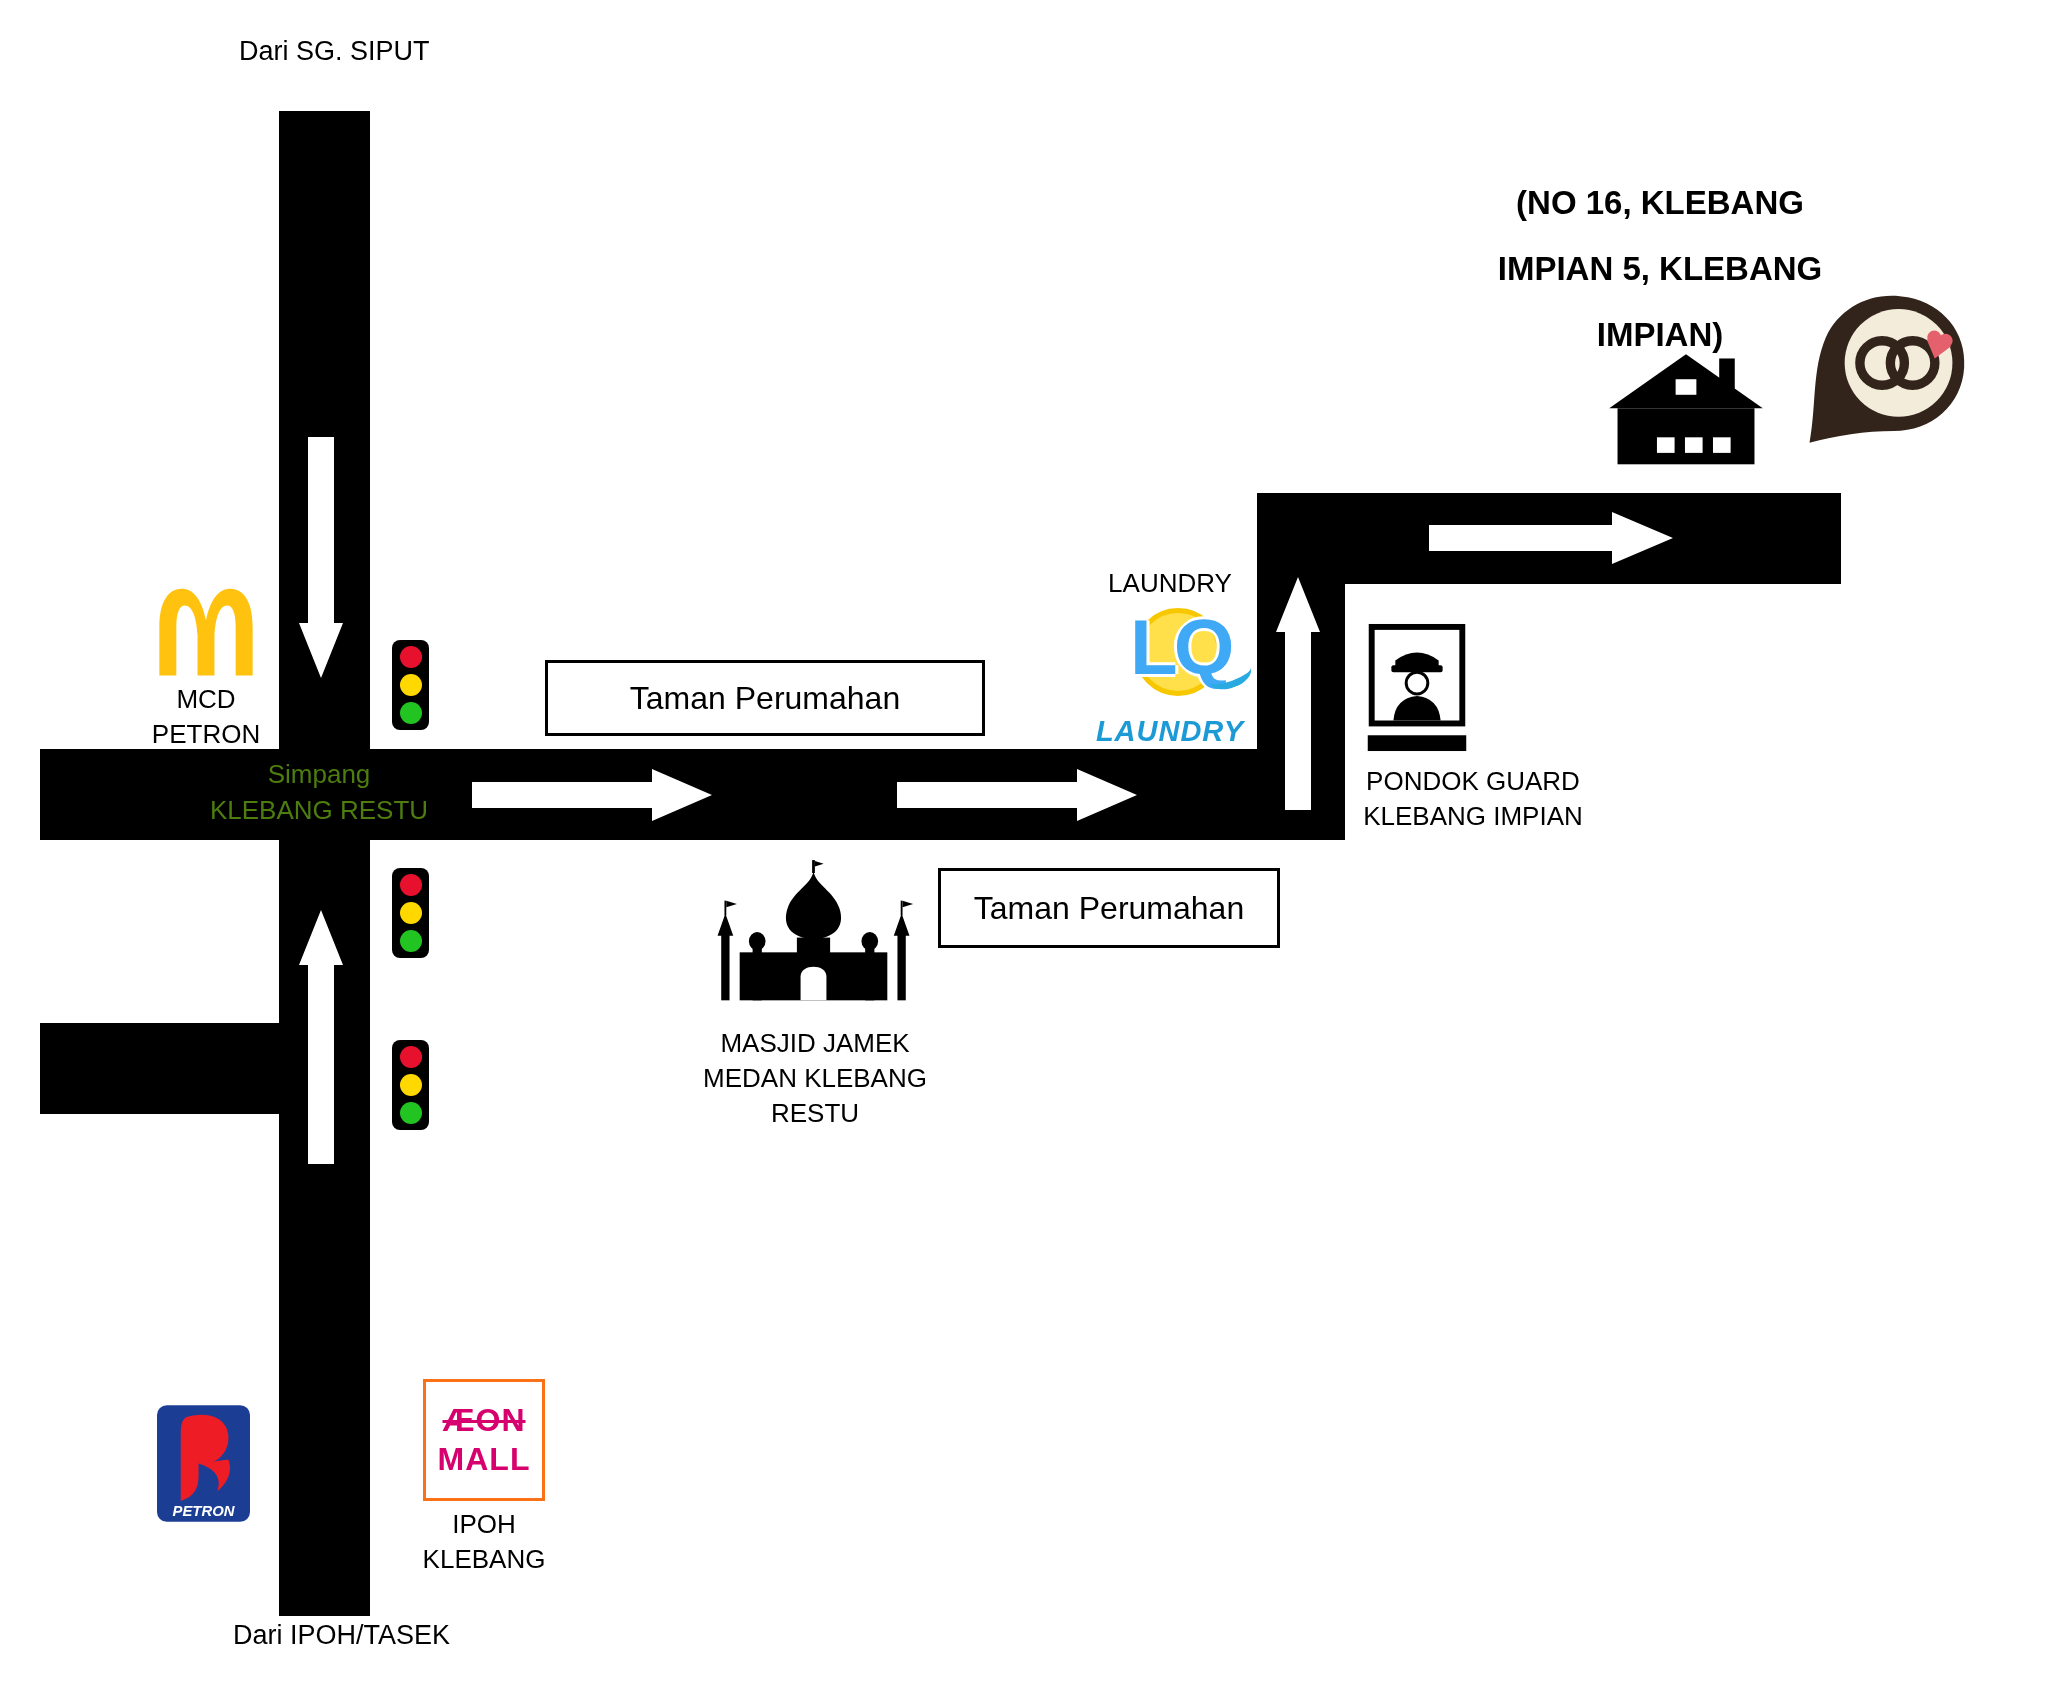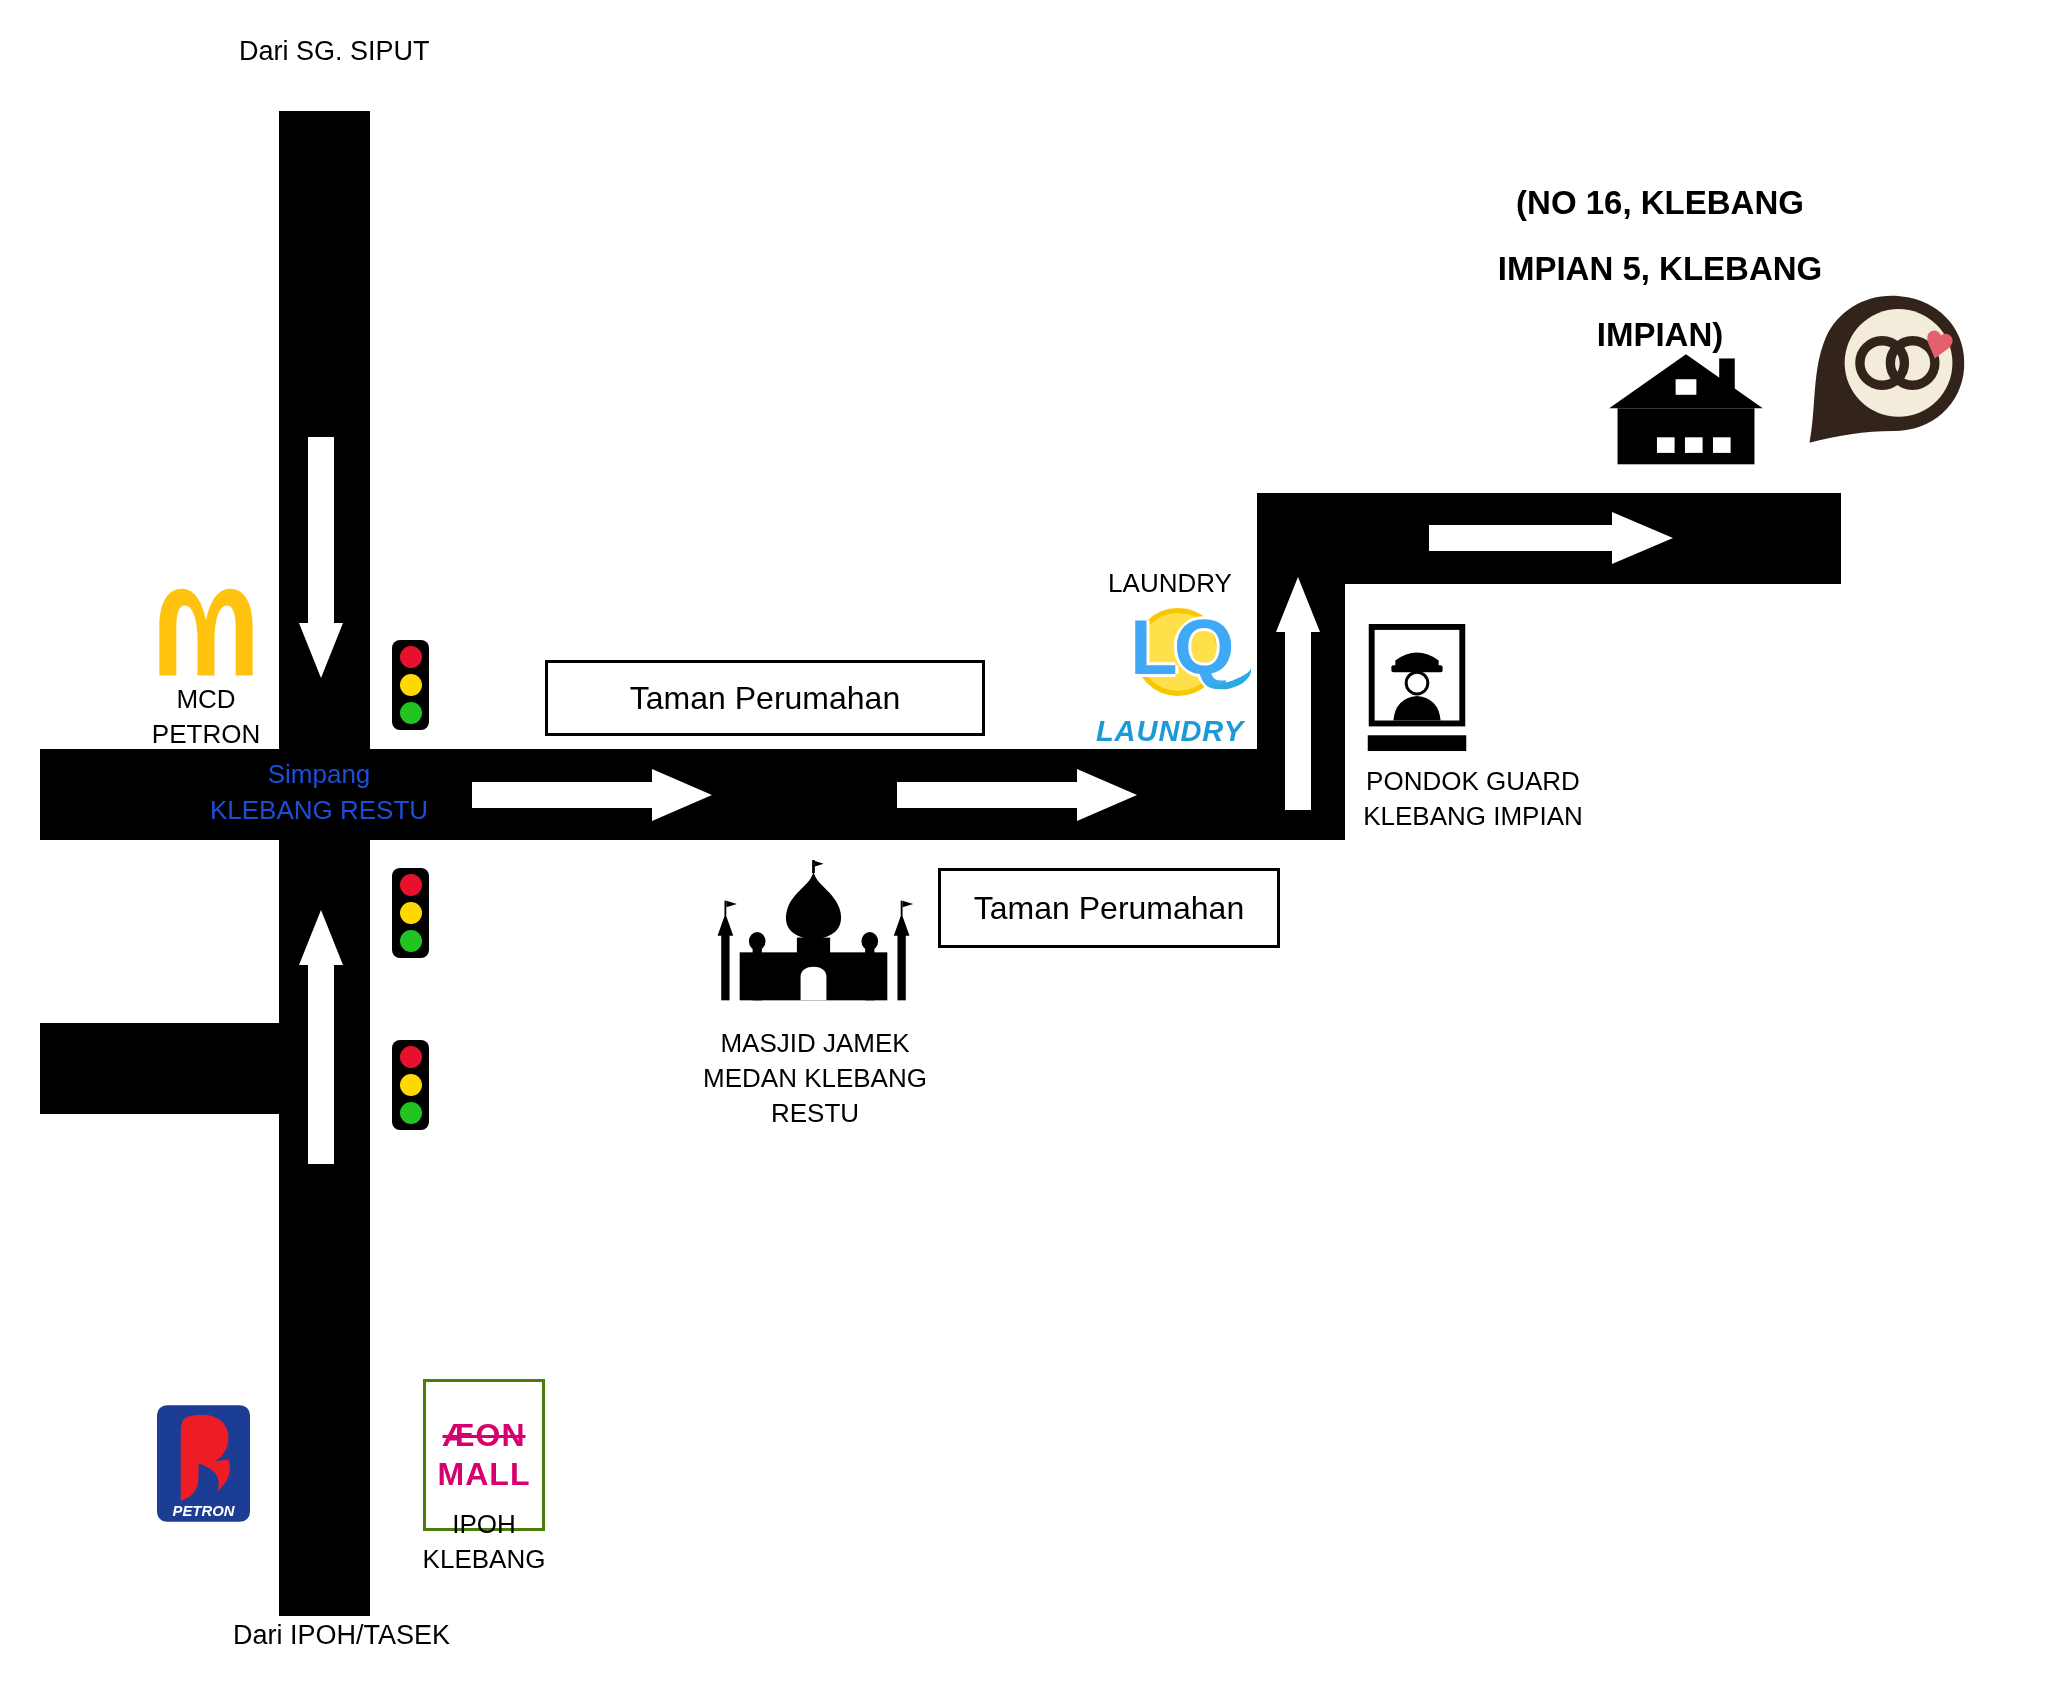--- a/index.html
+++ b/index.html
@@ -8,21 +8,21 @@
 
   .road { position:absolute; background:#000; }
   .arrow { position:absolute; }
 
   .lbl { position:absolute; color:#000; font-size:27px; white-space:nowrap; }
   .caption { position:absolute; text-align:center; font-size:26px; line-height:1.35; color:#000; }
 
   .box-label { position:absolute; background:#fff; border:3px solid #000; display:flex;
                align-items:center; justify-content:center; font-size:32px; color:#000; }
 
-  .onroad { position:absolute; color:#1d4ed8; text-align:center; font-size:26px; line-height:1.4; }
+  .onroad { position:absolute; color:#4d7c0f; text-align:center; font-size:26px; line-height:1.4; }
 
   .tl { position:absolute; width:37px; height:90px; background:#000; border-radius:8px;
         display:flex; flex-direction:column; align-items:center; justify-content:space-evenly; }
   .tl i { width:22px; height:22px; border-radius:50%; display:block; }
   .tl .r { background:#E8112D; } .tl .y { background:#FFD800; } .tl .g { background:#21C421; }
 
   .dest { position:absolute; left:1440px; top:160px; width:440px; text-align:center; color:#000; }
   .dest-title { font-size:41px; font-weight:bold; margin-bottom:10px; }
   .dest-line  { font-size:33px; font-weight:bold; line-height:1.4;margin-top:20px; }
 
@@ -31,22 +31,22 @@
                  background:#FFE04A; border:5px solid #F7C700; }
   .laundry-lq { position:absolute; left:2px; top:-6px; font-size:78px; font-weight:bold;
                 color:#3FA9F5; letter-spacing:-4px;
                 text-shadow:3px 0 0 #fff,-3px 0 0 #fff,0 3px 0 #fff,0 -3px 0 #fff;margin-left:40px; }
   .laundry-splash { position:absolute; right:0; top:54px; width:44px; height:26px;
                     border-bottom:7px solid #29ABE2; border-radius:50%; transform:rotate(-20deg); }
   .laundry-word { position:absolute; left:0; bottom:-2px; width:100%; text-align:center;
                   font-size:29px; font-weight:bold; font-style:italic; color:#1C9AD6;
                   text-shadow:2px 0 0 #fff,-2px 0 0 #fff,0 2px 0 #fff,0 -2px 0 #fff; letter-spacing:1px; }
 
-  .aeon-box { position:absolute; left:423px; top:1379px; width:122px; height:152px; background:#fff;
-              border:3px solid #4d7c0f; display:flex; flex-direction:column; align-items:center;
+  .aeon-box { position:absolute; left:423px; top:1379px; width:122px; height:122px; background:#fff;
+              border:3px solid #f97316; display:flex; flex-direction:column; align-items:center;
               justify-content:center; gap:2px; }
   .aeon-word { color:#D6006E; font-size:32px; font-weight:bold; letter-spacing:1px; }
   .aeon-strike { text-decoration:line-through; text-decoration-thickness:3px; }
 </style>
 </head>
 <body>
 
 <div class="map">
 
   <div class="road" style="left:279px; top:111px; width:91px; height:1505px"></div>

